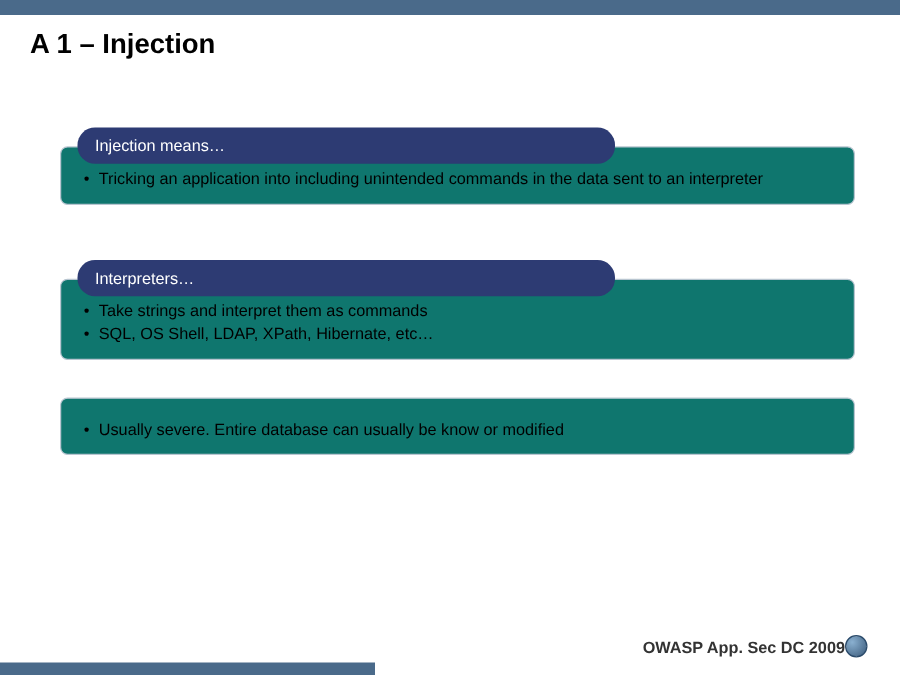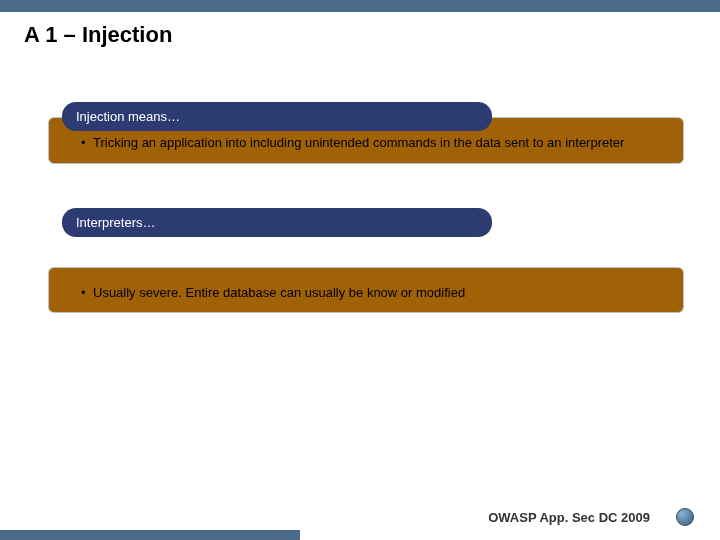--- a/index.html
+++ b/index.html
@@ -36,25 +36,25 @@
     padding: 7px 14px;
     border-radius: 14px;
     width: 430px;
     position: relative;
     z-index: 2;
     margin-left: 14px;
   }
   .section-body {
     border: 1px solid #b8c5d0;
     border-radius: 6px;
-    padding: 16px 18px 10px 32px;
+    padding: 16px 18px 10px 18px;
     margin-top: -14px;
     font-size: 13px;
     color: #000;
-    background: #a16207;
+    background: #0f766e;
   }
   .section-body ul {
     list-style: none;
   }
   .section-body li {
     position: relative;
     padding-left: 12px;
     line-height: 1.35;
     margin-bottom: 1px;
   }
@@ -66,21 +66,21 @@
   }
   .footer {
     position: absolute;
     bottom: 14px;
     right: 26px;
     font-size: 13px;
     font-weight: bold;
     color: #333;
     display: flex;
     align-items: center;
-    gap: 26px;
+    gap: 0;
   }
   .footer-icon {
     width: 18px;
     height: 18px;
     border-radius: 50%;
     background: radial-gradient(circle at 30% 30%, #8ab0d0, #3a5a7a);
     border: 1px solid #2a4a6a;
   }
   .bottom-bar {
     position: absolute;
@@ -104,20 +104,26 @@
     <div class="section-header">Injection means…</div>
     <div class="section-body">
       <ul>
         <li>Tricking an application into including unintended commands in the data sent to an interpreter</li>
       </ul>
     </div>
   </div>
 
   <div class="section">
     <div class="section-header">Interpreters…</div>
+    <div class="section-body">
+      <ul>
+        <li>Take strings and interpret them as commands</li>
+        <li>SQL, OS Shell, LDAP, XPath, Hibernate, etc…</li>
+      </ul>
+    </div>
   </div>
 
 
   <div class="section">
     <div class="section-body">
       <ul>
         <li>Usually severe. Entire database can usually be know or modified</li>
       </ul>
     </div>
   </div>

